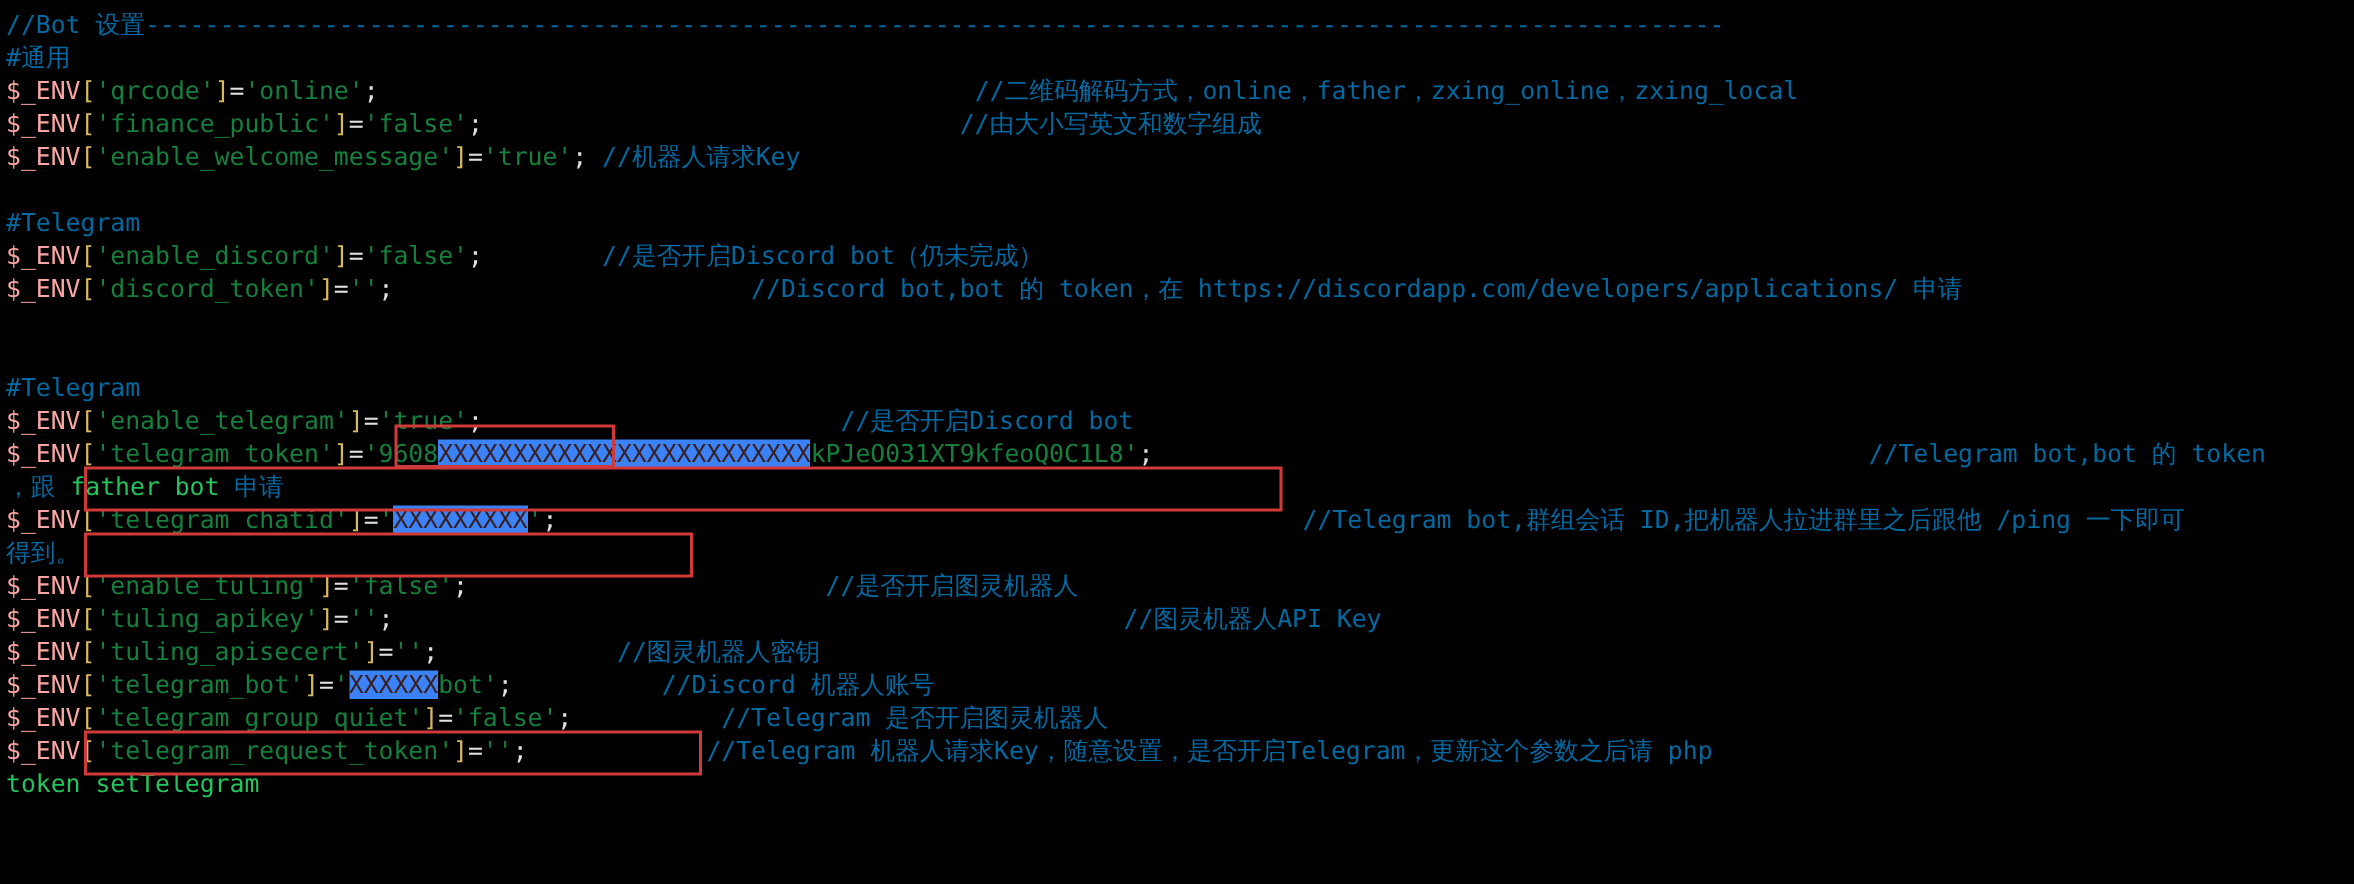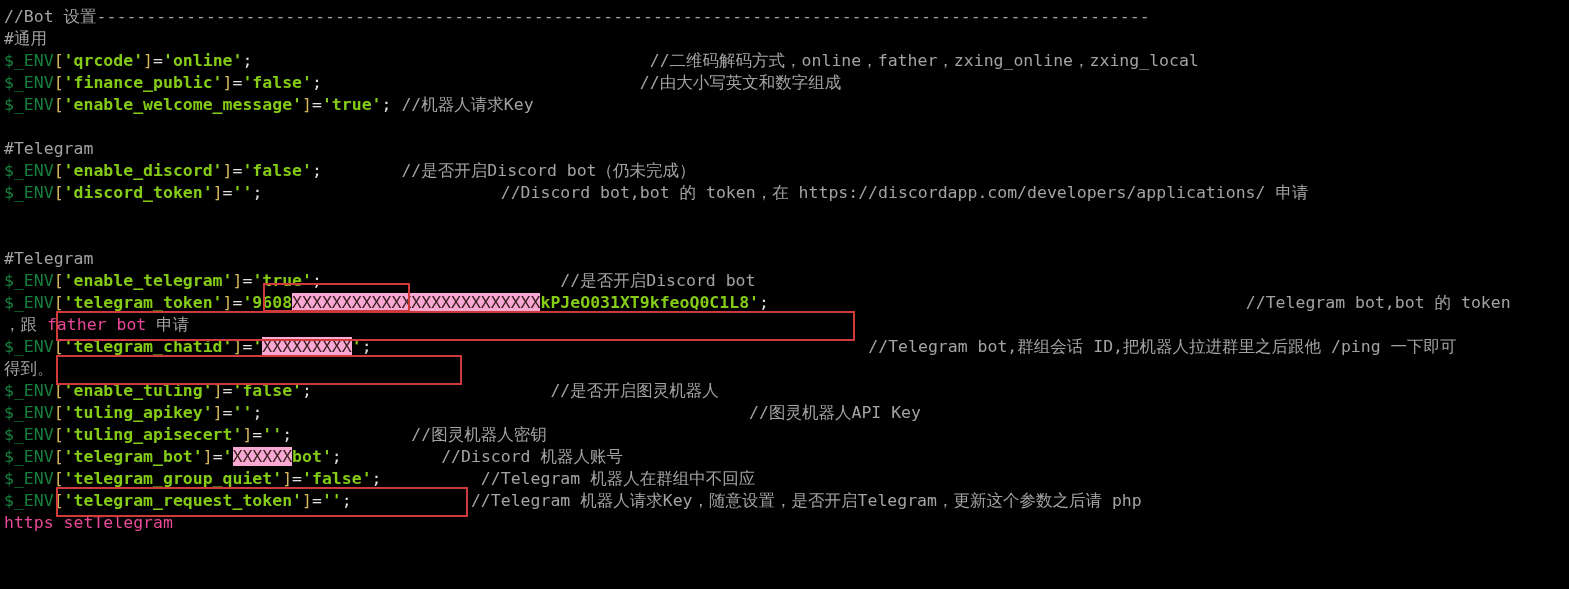--- a/index.html
+++ b/index.html
@@ -12,35 +12,35 @@
   }
   pre.code {
     margin: 0;
     padding: 6px 4px;
     font-family: Menlo, Consolas, "DejaVu Sans Mono", monospace;
     font-size: 16.5px;
     line-height: 22px;
     white-space: pre;
     color: #d0d0d0;
   }
-  .c-comment   { color: #a3a3a3; }           
-  .c-env       { color: #15803d; margin-top: 16px; }           
+  .c-comment   { color: #0369a1; }           
+  .c-env       { color: #fca5a5; margin-top: 16px; }           
   .c-bracket   { color: #d7b95c; }           
-  .c-string    { color: #84cc16; font-weight: bold; }           
+  .c-string    { color: #15803d; }           
   .c-op        { color: #e0e0e0; }           
-  .c-highlight { color: #ec4899; text-align: right; }           
+  .c-highlight { color: #22c55e; text-align: right; }           
   
   .red-box {
     position: absolute;
     border: 2px solid #d13a3a;
     background: transparent;
     pointer-events: none;
   }
   .censor {
-    background: #f9a8d4;
+    background: #3b82f6;
     color: #3a1e1e;
   }
 </style>
 </head>
 <body>
 
 <pre class="code"><span class="c-comment">//Bot 设置----------------------------------------------------------------------------------------------------------</span>
 <span class="c-comment">#通用</span>
 <span class="c-env">$_ENV</span><span class="c-bracket">[</span><span class="c-string">'qrcode'</span><span class="c-bracket">]</span><span class="c-op">=</span><span class="c-string">'online'</span><span class="c-op">;</span><span>                                        </span><span class="c-comment">//二维码解码方式，online，father，zxing_online，zxing_local</span>
 <span class="c-env">$_ENV</span><span class="c-bracket">[</span><span class="c-string">'finance_public'</span><span class="c-bracket">]</span><span class="c-op">=</span><span class="c-string">'false'</span><span class="c-op">;</span><span>                                </span><span class="c-comment">//由大小写英文和数字组成</span>
@@ -54,21 +54,21 @@
 <span class="c-comment">#Telegram</span>
 <span class="c-env">$_ENV</span><span class="c-bracket">[</span><span class="c-string">'enable_telegram'</span><span class="c-bracket">]</span><span class="c-op">=</span><span class="c-string">'true'</span><span class="c-op">;</span><span>                        </span><span class="c-comment">//是否开启Discord bot</span>
 <span class="c-env">$_ENV</span><span class="c-bracket">[</span><span class="c-string">'telegram_token'</span><span class="c-bracket">]</span><span class="c-op">=</span><span class="c-string">'9608</span><span class="censor">XXXXXXXXXXXXXXXXXXXXXXXXX</span><span class="c-string">kPJeO031XT9kfeoQ0C1L8'</span><span class="c-op">;</span><span>                                                </span><span class="c-comment">//Telegram bot,bot 的 token</span>
 <span class="c-comment">，跟 </span><span class="c-highlight">father bot</span><span class="c-comment"> 申请</span>
 <span class="c-env">$_ENV</span><span class="c-bracket">[</span><span class="c-string">'telegram_chatid'</span><span class="c-bracket">]</span><span class="c-op">=</span><span class="c-string">'</span><span class="censor">XXXXXXXXX</span><span class="c-string">'</span><span class="c-op">;</span><span>                                                  </span><span class="c-comment">//Telegram bot,群组会话 ID,把机器人拉进群里之后跟他 /ping 一下即可</span>
 <span class="c-comment">得到。</span>
 <span class="c-env">$_ENV</span><span class="c-bracket">[</span><span class="c-string">'enable_tuling'</span><span class="c-bracket">]</span><span class="c-op">=</span><span class="c-string">'false'</span><span class="c-op">;</span><span>                        </span><span class="c-comment">//是否开启图灵机器人</span>
 <span class="c-env">$_ENV</span><span class="c-bracket">[</span><span class="c-string">'tuling_apikey'</span><span class="c-bracket">]</span><span class="c-op">=</span><span class="c-string">''</span><span class="c-op">;</span><span>                                                 </span><span class="c-comment">//图灵机器人API Key</span>
 <span class="c-env">$_ENV</span><span class="c-bracket">[</span><span class="c-string">'tuling_apisecert'</span><span class="c-bracket">]</span><span class="c-op">=</span><span class="c-string">''</span><span class="c-op">;</span><span>            </span><span class="c-comment">//图灵机器人密钥</span>
 <span class="c-env">$_ENV</span><span class="c-bracket">[</span><span class="c-string">'telegram_bot'</span><span class="c-bracket">]</span><span class="c-op">=</span><span class="c-string">'</span><span class="censor">XXXXXX</span><span class="c-string">bot'</span><span class="c-op">;</span><span>          </span><span class="c-comment">//Discord 机器人账号</span>
-<span class="c-env">$_ENV</span><span class="c-bracket">[</span><span class="c-string">'telegram_group_quiet'</span><span class="c-bracket">]</span><span class="c-op">=</span><span class="c-string">'false'</span><span class="c-op">;</span><span>          </span><span class="c-comment">//Telegram 机器人在群组中不回应</span>
+<span class="c-env">$_ENV</span><span class="c-bracket">[</span><span class="c-string">'telegram_group_quiet'</span><span class="c-bracket">]</span><span class="c-op">=</span><span class="c-string">'false'</span><span class="c-op">;</span><span>          </span><span class="c-comment">//Telegram 是否开启图灵机器人</span>
 <span class="c-env">$_ENV</span><span class="c-bracket">[</span><span class="c-string">'telegram_request_token'</span><span class="c-bracket">]</span><span class="c-op">=</span><span class="c-string">''</span><span class="c-op">;</span><span>            </span><span class="c-comment">//Telegram 机器人请求Key，随意设置，是否开启Telegram，更新这个参数之后请 php</span>
-<span class="c-highlight">https setTelegram</span>
+<span class="c-highlight">token setTelegram</span>
 </pre>
 
 <div class="red-box" style="left:263px; top:283px; width:143px; height:25px;"></div>
 <div class="red-box" style="left:56px;  top:311px; width:795px; height:26px;"></div>
 <div class="red-box" style="left:56px;  top:355px; width:402px; height:26px;"></div>
 <div class="red-box" style="left:56px;  top:487px; width:408px; height:26px;"></div>
 
 </body></html>

